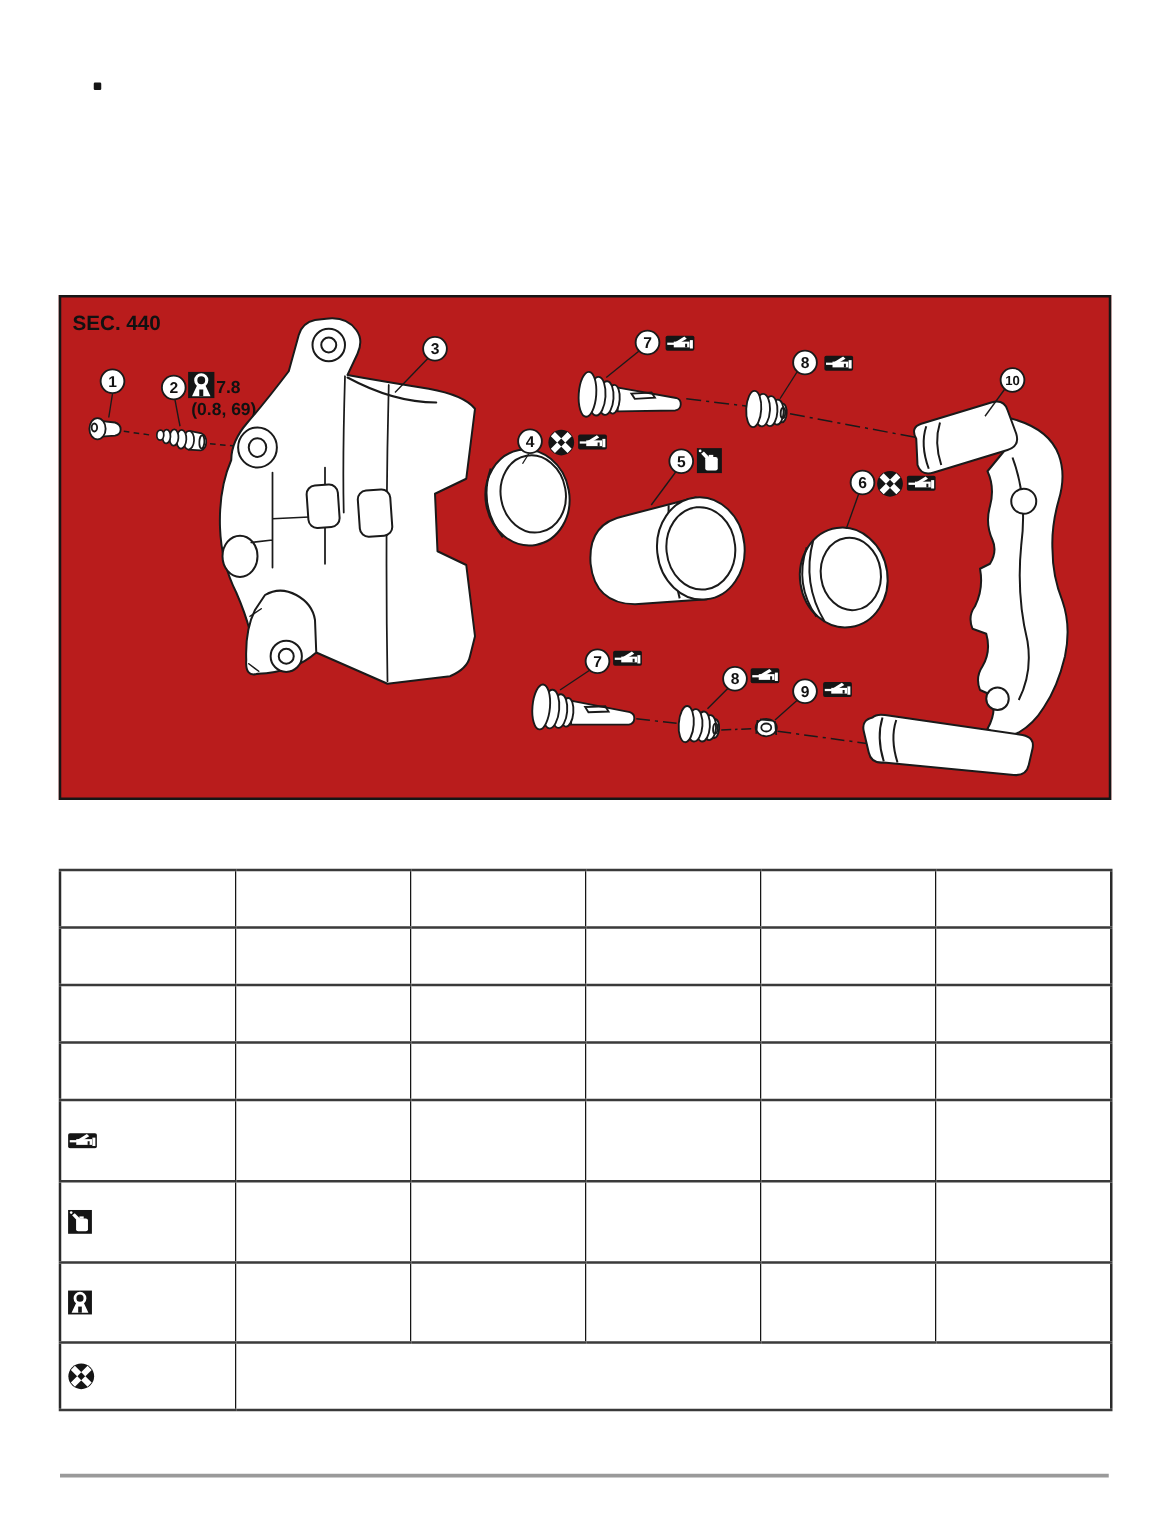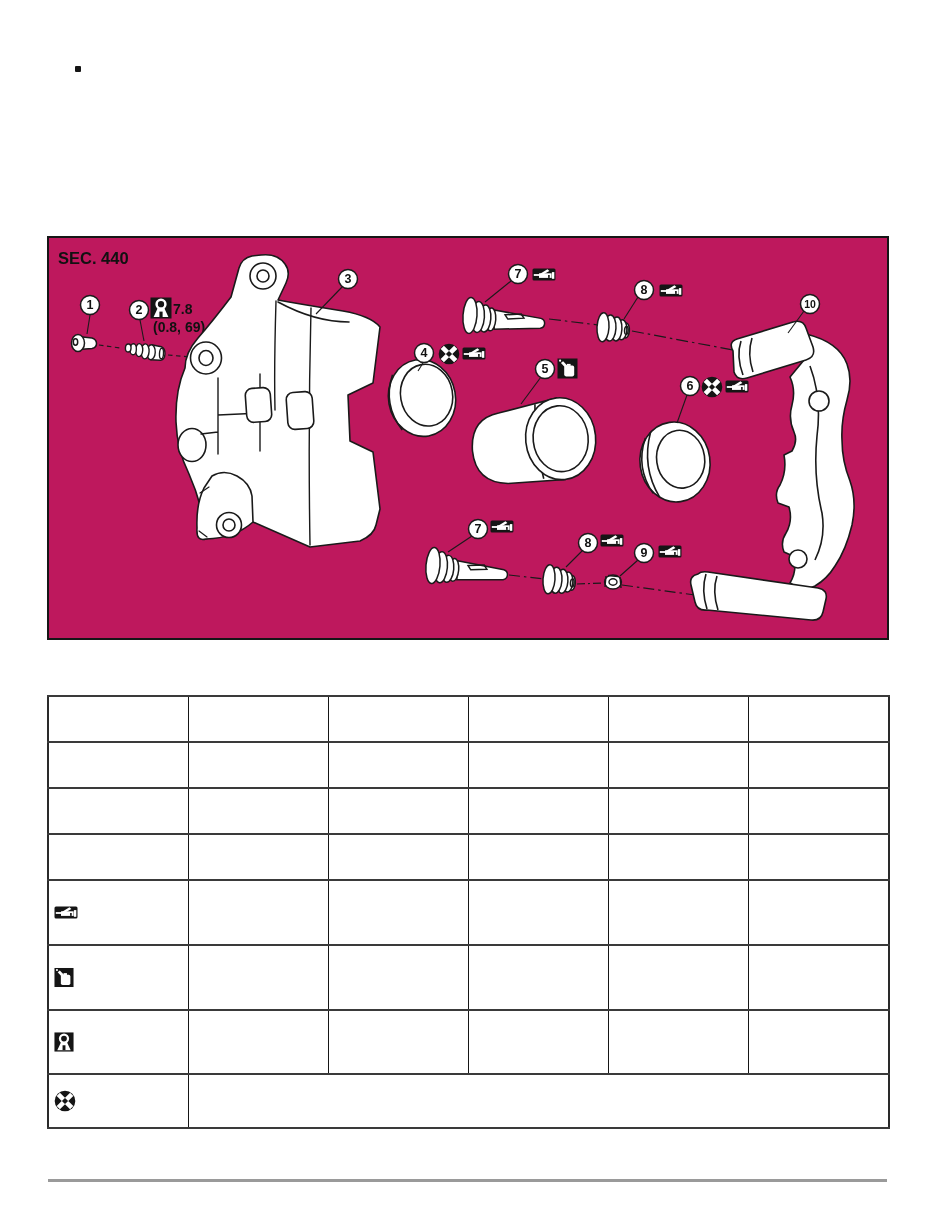--- a/index.html
+++ b/index.html
@@ -1,21 +1,21 @@
 <!DOCTYPE html>
 <html><head>
 <meta charset="utf-8">
 <style>
   html,body{margin:0;padding:0;background:#ffffff;}
   body{width:935px;height:1210px;position:relative;overflow:hidden;
        font-family:"Liberation Sans","DejaVu Sans",sans-serif;}
   .bullet{position:absolute;left:75px;top:66px;width:6px;height:6px;
           background:#151515;border-radius:1px;}
   .diagram-box{position:absolute;left:47px;top:236px;width:842px;height:404px;
-          border:2px solid #161616;box-sizing:border-box;background:#be185d;}
+          border:2px solid #161616;box-sizing:border-box;background:#b91c1c;}
   .diagram-box svg{position:absolute;left:0;top:0;width:838px;height:400px;}
   .art path,.art ellipse,.art circle,.art rect{vector-effect:none;}
   .legend-table{position:absolute;left:47px;top:695px;border-collapse:collapse;
           table-layout:fixed;background:#fff;}
   .legend-table td{border-left:1.5px solid #161616;border-right:1.5px solid #161616;
           border-top:2px solid #3a3a3a;border-bottom:2px solid #3a3a3a;
           padding:0;vertical-align:middle;}
   .legend-table{border:2px solid #2a2a2a;}
   tr.r46{height:46px;} tr.r65{height:65px;} tr.r64{height:64px;} tr.r54{height:54px;}
   td.icon-cell{padding-left:5px;}

